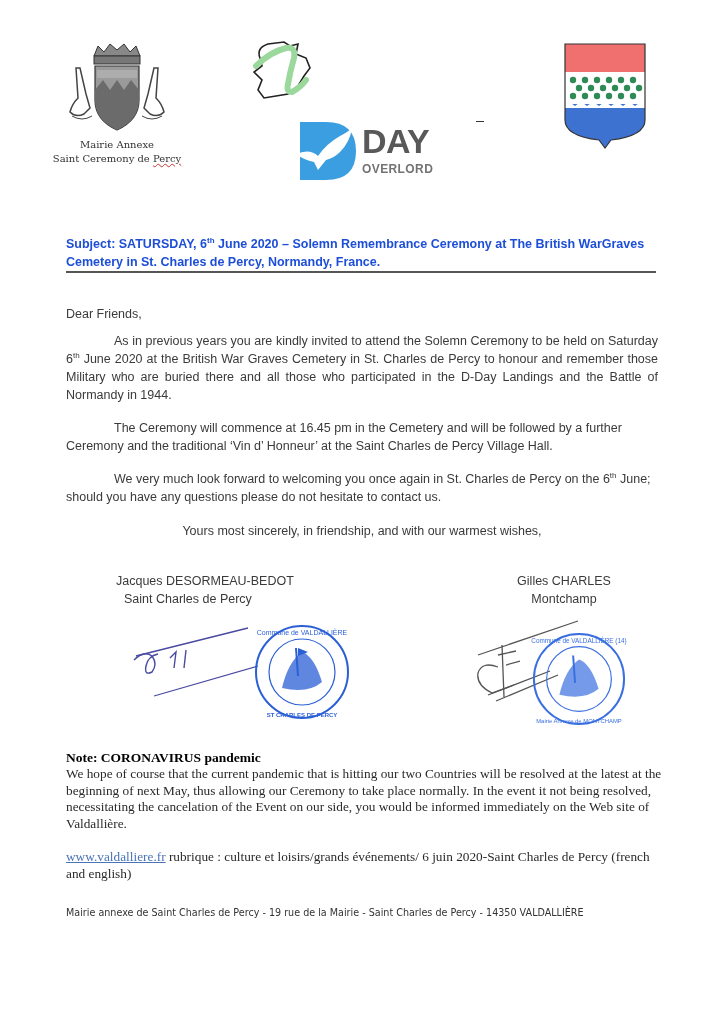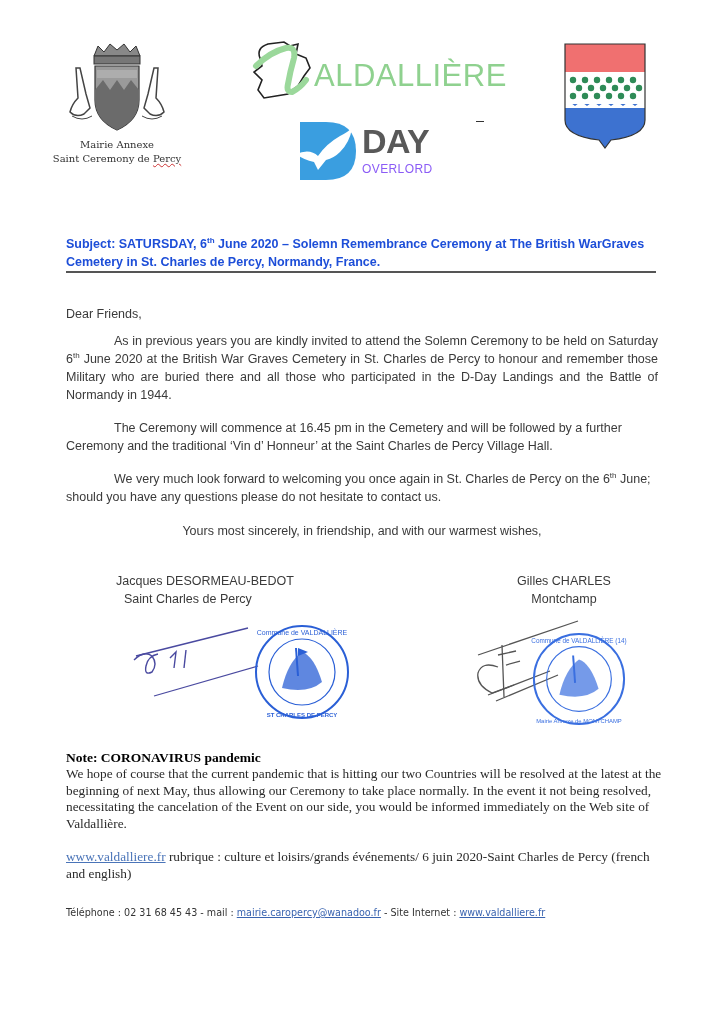--- a/index.html
+++ b/index.html
@@ -10,21 +10,21 @@
   #mairie-logo { left:62px; top:38px; width:110px; }
   #mairie-crest { position:absolute; left:0; top:0; width:110px; height:100px; }
   #mairie-caption { position:absolute; left:-10px; top:100px; width:130px; text-align:center; font-family:"DejaVu Serif", serif; font-size:10px; line-height:14px; color:#333; }
   #mairie-caption .percy-u { text-decoration:underline wavy #c33; text-decoration-thickness:1px;margin-top:48px; }
 
   #valdalliere-logo { left:250px; top:36px; width:230px; height:72px; }
   #valdalliere-text { position:absolute; left:64px; top:22px; font-size:31px; letter-spacing:0.5px; color:#8fd18f; font-family:"Liberation Sans", sans-serif; }
 
   #dday-logo { left:296px; top:118px; width:140px; height:66px; }
   #dday-word { position:absolute; left:66px; top:6px; font-weight:bold; font-size:34px; color:#595959; font-family:"Liberation Sans", sans-serif; letter-spacing:-0.5px; line-height:34px; }
-  #dday-sub { position:absolute; left:66px; top:44px; font-weight:normal; font-size:12px; color:#8b5cf6; font-family:"Liberation Sans", sans-serif; letter-spacing:0.4px; }
+  #dday-sub { position:absolute; left:66px; top:44px; font-weight:bold; font-size:12px; color:#737373; font-family:"Liberation Sans", sans-serif; letter-spacing:0.4px; }
   #dash-mark { left:476px; top:121px; width:8px; height:1px; background:#333; }
 
   #shield-logo { left:563px; top:42px; width:84px; height:108px; }
 
   
   #subject { left:66px; top:235px; width:590px; font-weight:bold; font-size:12.5px; line-height:18px; color:#1d4ed8; }
   #subject sup { font-size:8px; }
   #subject-rule { left:66px; top:271px; width:590px; height:2px; background:#555; }
 
   .body-text { font-size:12.5px; line-height:18px; color:#3a3a3a; }
@@ -80,21 +80,20 @@
     <div>Mairie Annexe</div>
     <div><span>Saint Ceremony de </span><span class="percy-u">Percy</span></div>
   </div>
 </div>
 
 <div id="valdalliere-logo" class="abs">
   <svg width="80" height="72" viewBox="0 0 80 72" style="position:absolute;left:0;top:0">
     <path d="M10 22 Q6 12 18 8 L34 6 L40 10 L48 8 L46 18 L56 22 L60 32 L54 40 L48 50 Q42 54 38 58 L26 60 L14 62 L8 54 L12 44 L4 36 L12 30 Z" fill="none" stroke="#222" stroke-width="1.6"></path>
     <path d="M6 30 Q20 16 36 12 Q46 10 44 22 Q40 36 38 48 Q36 56 42 56 Q50 52 56 44" fill="none" stroke="#9bd89b" stroke-width="6" stroke-linecap="round"></path>
   </svg>
-  <span id="valdalliere-text">ALDALLIÈRE</span>
 </div>
 
 <div id="dday-logo" class="abs">
   <svg width="64" height="66" viewBox="0 0 64 66" style="position:absolute;left:0;top:0">
     <path d="M4 4 L30 4 Q60 4 60 33 Q60 62 30 62 L4 62 Z" fill="#3a9ee0"></path>
     <path d="M0 36 Q14 30 22 38 Q30 26 44 18 Q52 14 56 10 Q54 24 44 34 Q38 40 30 42 L22 52 L18 44 Q8 42 0 36 Z" fill="#ffffff"></path>
   </svg>
   <span id="dday-word">DAY</span>
   <span id="dday-sub">OVERLORD</span>
 </div>
@@ -181,14 +180,14 @@
   <path d="M44 26 L46 54" stroke="#3a6fe0" stroke-width="2"></path>
   <text x="50" y="13" text-anchor="middle" font-family="Liberation Sans, sans-serif" font-size="6.5" fill="#3a6fe0">Commune de VALDALLIÈRE (14)</text>
   <text x="50" y="95" text-anchor="middle" font-family="Liberation Sans, sans-serif" font-size="6" fill="#3a6fe0">Mairie Annexe de MONTCHAMP</text>
 </svg>
 
 <div id="note-title" class="abs serif">Note: CORONAVIRUS pandemic</div>
 <div id="note-body" class="abs serif">We hope of course that the current pandemic that is hitting our two Countries will be resolved at the latest at the beginning of next May, thus allowing our Ceremony to take place normally. In the event it not being resolved, necessitating the cancelation of the Event on our side, you would be informed immediately on the Web site of Valdallière.</div>
 <div id="web-line" class="abs serif"><a id="web-link">www.valdalliere.fr</a><span> rubrique : culture et loisirs/grands événements/ 6 juin 2020-Saint Charles de Percy (french and english)</span></div>
 
 <div id="footer" class="abs">
-  <div><span>Téléphone : 02 31 68 45 43 - mail : </span><a>mairie.caropercy@wanadoo.fr</a><span> - Site Internet : </span><a>www.valdalliere.fr</a></div>
+  <div>Mairie annexe de Saint Charles de Percy - 19 rue de la Mairie - Saint Charles de Percy - 14350 VALDALLIÈRE</div>
 </div>
 
 </body></html>

